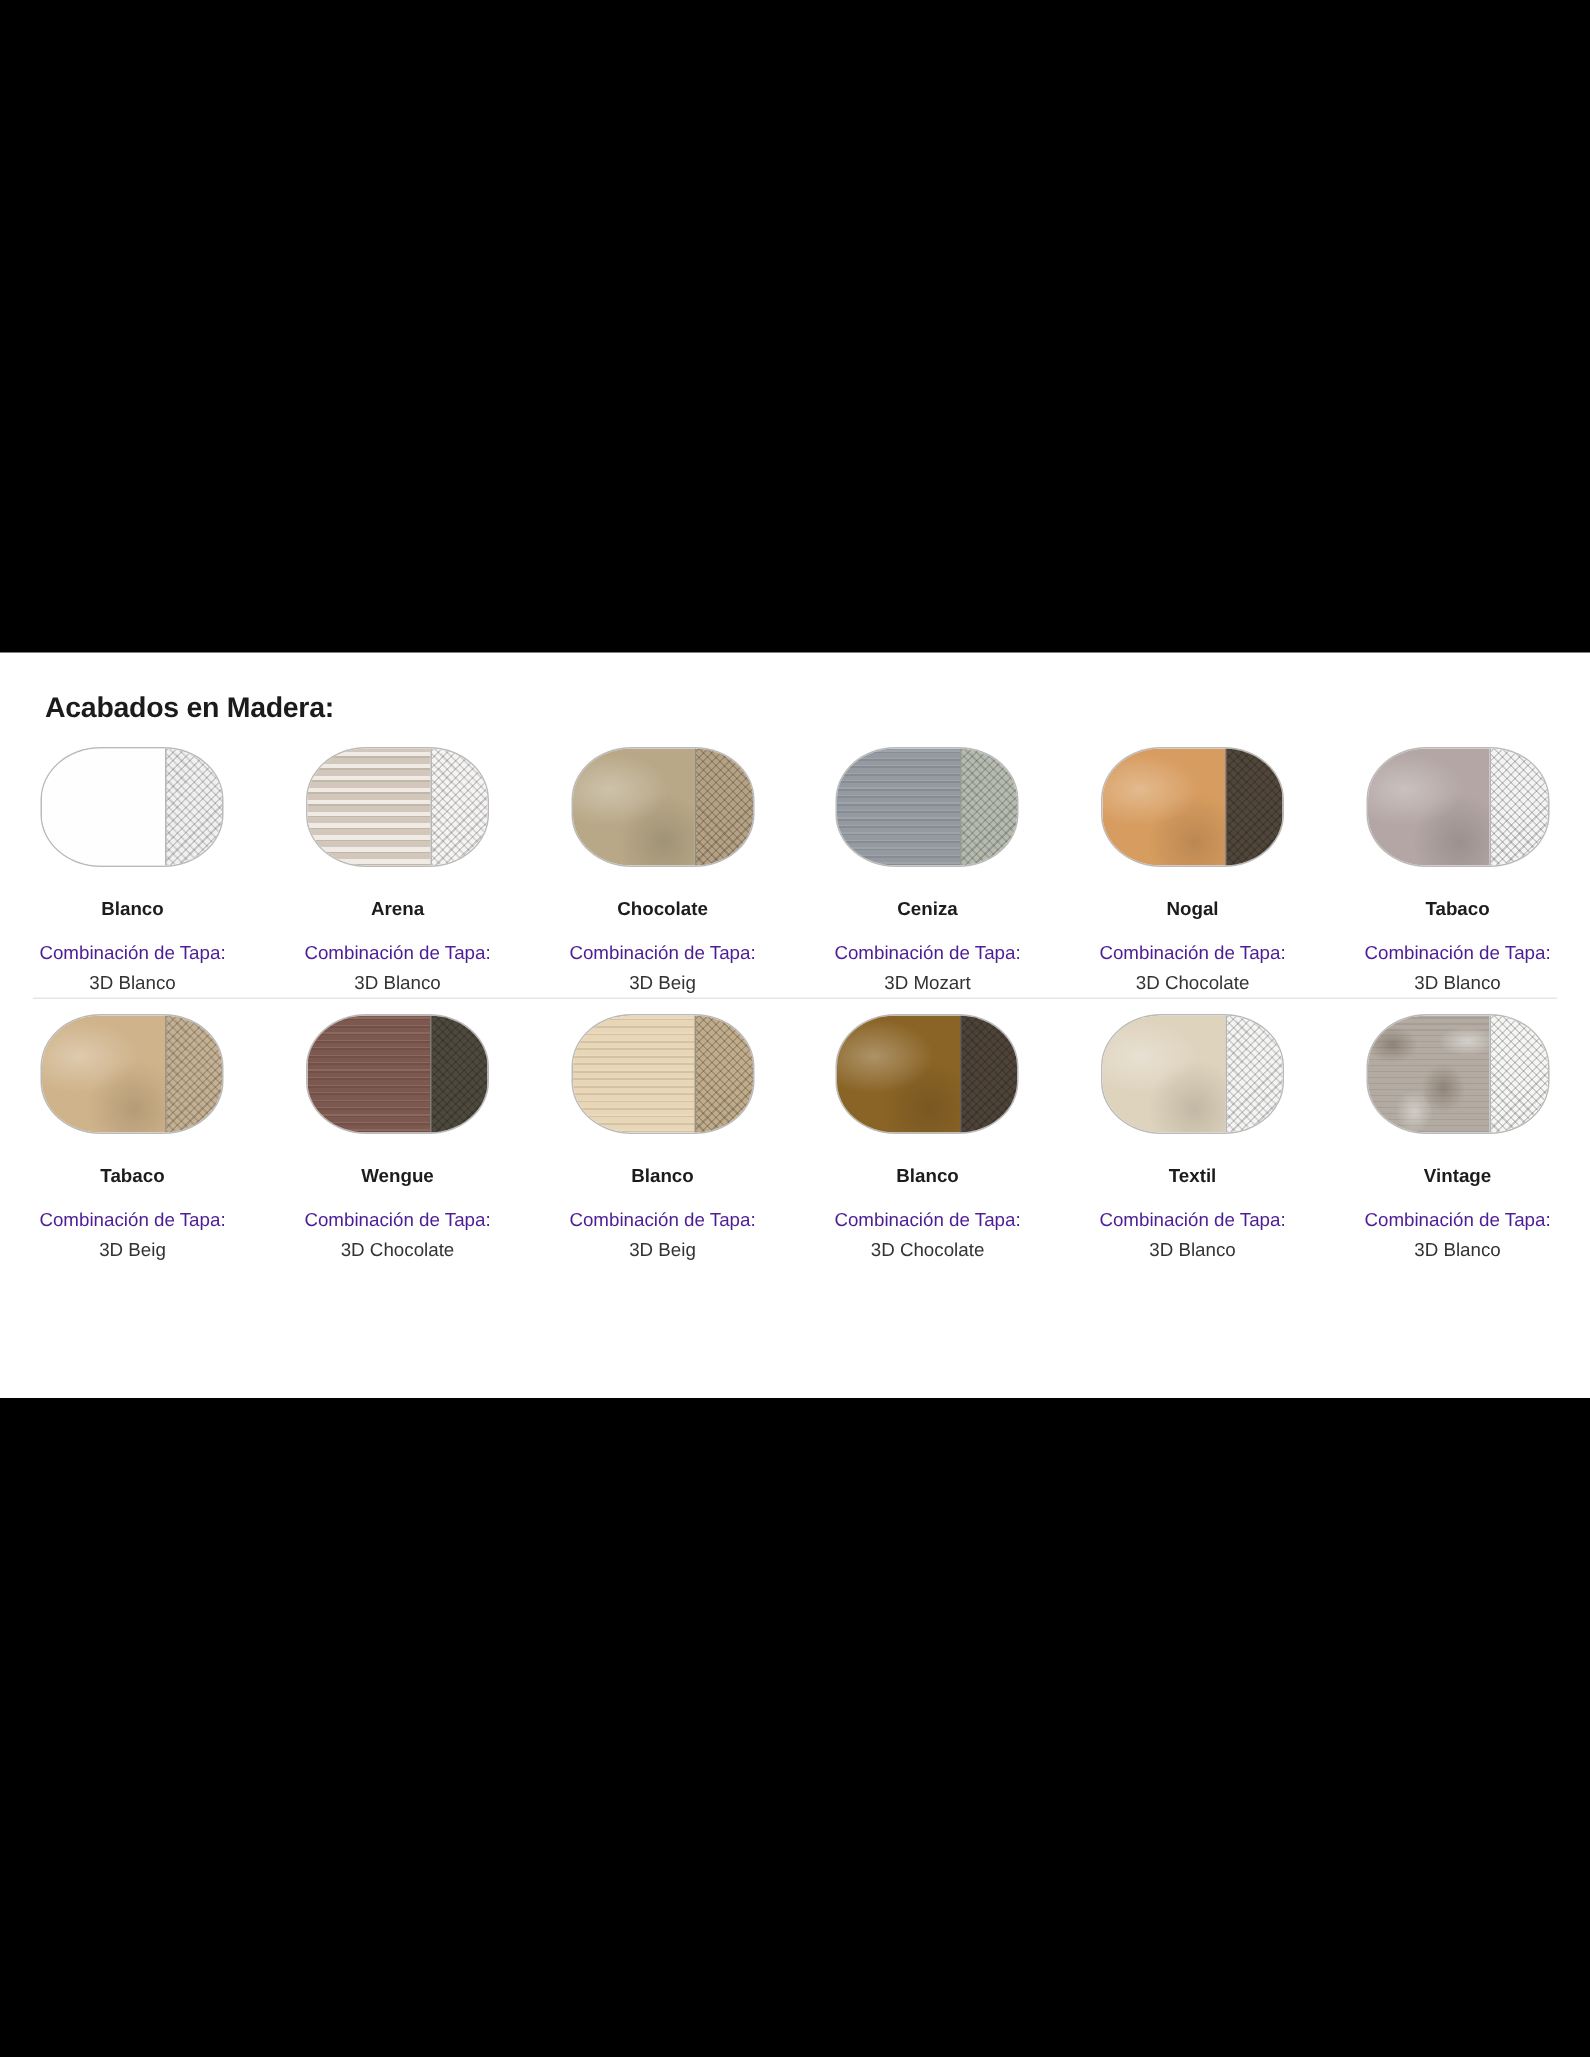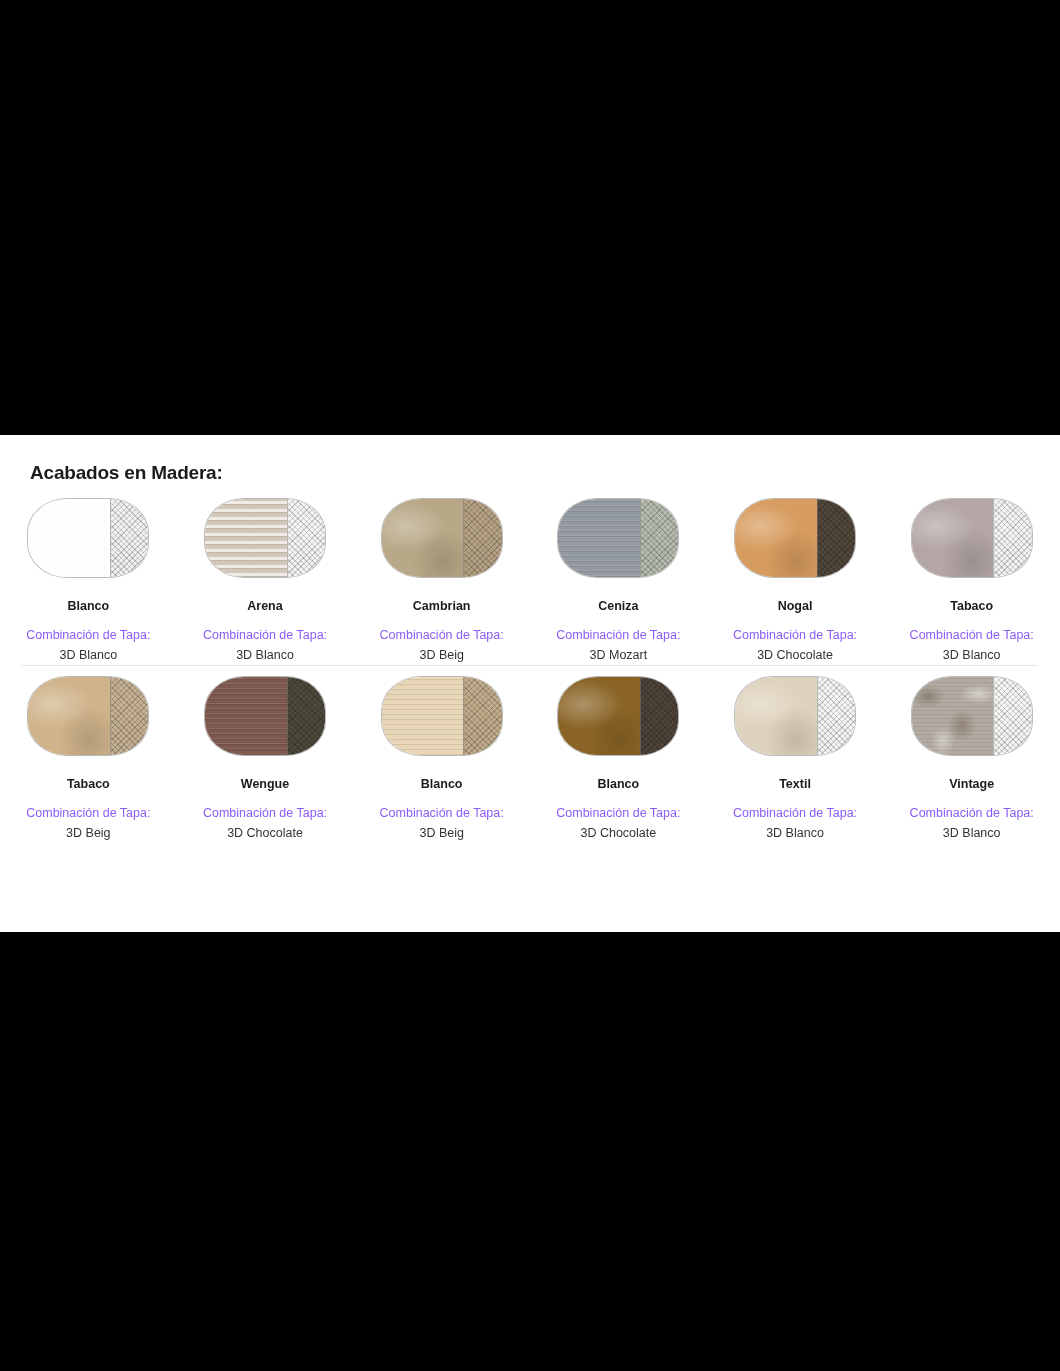--- a/index.html
+++ b/index.html
@@ -155,21 +155,21 @@
     margin-top: 22px;
     font-size: 12.5px;
     font-weight: bold;
     color: #1c1c1c;
     text-align: center;
     line-height: 1.2;
   }
   .combo-label {
     margin-top: 12px;
     font-size: 12.5px;
-    color: #8b5cf6;
+    color: #4c1d95;
     text-align: center;
     line-height: 1.58;
   }
   .combo-value {
     font-size: 12.5px;
     color: #333333;
     text-align: left;
     line-height: 1.58;
   }
 </style>
@@ -204,21 +204,21 @@
         <div class="swatch-name">Arena</div>
         <div class="combo-label">Combinación de Tapa:</div>
         <div class="combo-value">3D Blanco</div>
       </div>
 
       <div class="cell">
         <div class="swatch">
           <div class="wood grain-soft" style="background: rgb(184, 168, 135);"></div>
           <div class="mesh" style="background: rgb(181, 161, 131);"></div>
         </div>
-        <div class="swatch-name">Cambrian</div>
+        <div class="swatch-name">Chocolate</div>
         <div class="combo-label">Combinación de Tapa:</div>
         <div class="combo-value">3D Beig</div>
       </div>
 
       <div class="cell">
         <div class="swatch">
           <div class="wood grain-horiz" style="background: rgb(148, 154, 162);"></div>
           <div class="mesh" style="background: rgb(182, 187, 176);"></div>
         </div>
         <div class="swatch-name">Ceniza</div>

